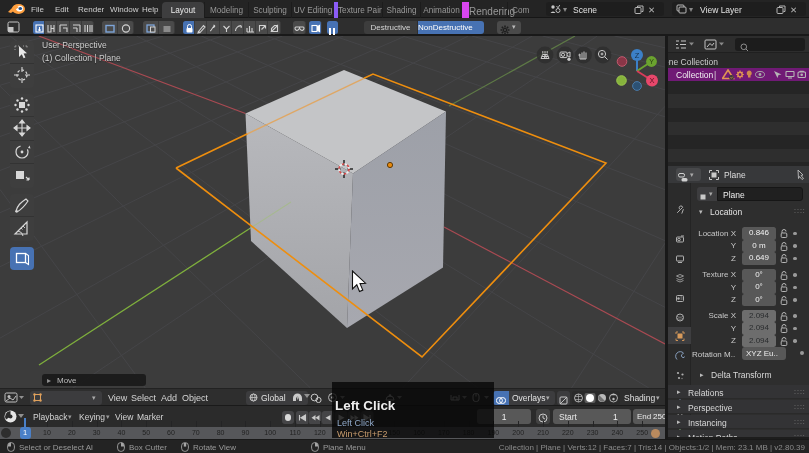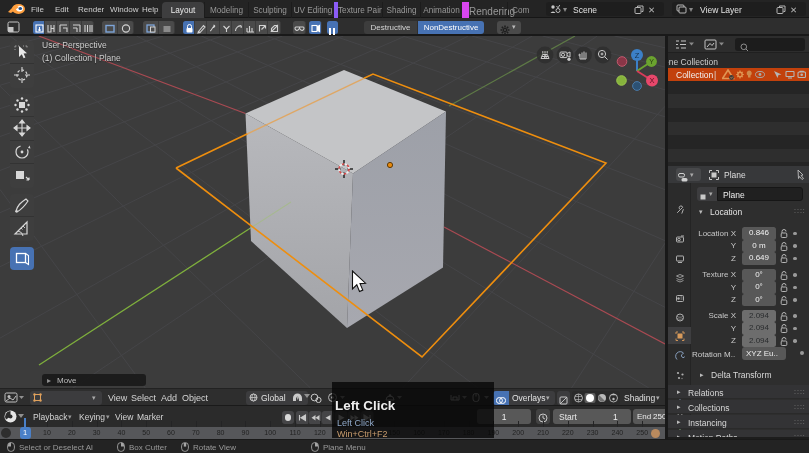--- a/index.html
+++ b/index.html
@@ -168,21 +168,21 @@
   <div class="ab" style="left:309px;top:2.5px;height:13px;display:flex" id="g5b">
       <div style="position:relative;width:13px;height:13px;background:#4772b3;border-radius:2.5px 0 0 2.5px;border-radius:0 2.5px 2.5px 0;border-radius:2.5px;border-right:1px solid #3a3a3a"><svg width="13" height="13" viewBox="0 0 13 13">
           <g fill="none" stroke="#fff" stroke-width="1.1">
             <rect x="3" y="3.5" width="5" height="6"></rect>
             <path d="M8 5 l2.5 -1.5 v6 L8 8" fill="#fff"></path>
           </g>
         </svg></div>
     </div>
   <div class="ab" style="left:326.5px;top:2.5px;width:11px;height:13px;background:#4772b3;border-radius:2.5px"><div style="width:2px;height:7px;background:#fff;display:inline-block;margin:3px 0 0 2.6px"></div><div style="width:2px;height:7px;background:#fff;display:inline-block;margin:3px 0 0 1.8px"></div></div>
   <div class="ab" style="left:364px;top:2.5px;width:53px;height:13px;background:#3d3d3d;border-radius:3px 0 0 3px;text-align:center;font-size:8px;color:#d5d5d5;line-height:13px">Destructive</div>
-  <div class="ab" style="left:418px;top:2.5px;width:66px;height:13px;background:#4772b3;border-radius:0 3px 3px 0;text-align:center;font-size:8px;color:#fff;line-height:13px">NonDestructive</div>
+  <div class="ab" style="left:418px;top:2.5px;width:66px;height:13px;background:#4772b3;border-radius:0 3px 3px 0;text-align:left;font-size:8px;color:#fff;line-height:13px">NonDestructive</div>
   <div class="ab" style="left:497px;top:2.5px;width:24px;height:13px;background:#4a4a4a;border-radius:3px">
     <svg style="margin:1.5px 0 0 3px" width="10" height="10" viewBox="0 0 10 10">
         <circle cx="5" cy="5" r="1.6" fill="none" stroke="#1e1e1e" stroke-width="1.2"></circle>
         <g stroke="#1e1e1e" stroke-width="1.6">
           <path d="M5 0.5 v2 M5 7.5 v2 M0.5 5 h2 M7.5 5 h2 M1.8 1.8 l1.4 1.4 M6.8 6.8 l1.4 1.4 M8.2 1.8 L6.8 3.2 M3.2 6.8 L1.8 8.2"></path>
         </g>
       </svg>
     <div class="ab tx" style="left:15px;top:2.5px;font-size:7px;color:#bbb">▾</div>
   </div>
 </div>
@@ -556,21 +556,21 @@
         <rect x="1" y="1" width="11" height="9" rx="1" fill="none" stroke="#c5c5c5"></rect>
         <path d="M3 8 l3 -3.5 2 2 2 -2.5" stroke="#c5c5c5" fill="none"></path>
         <path d="M15 3.5 l2.5 3 2.5 -3" fill="#8a8a8a"></path>
       </svg>
     <div class="ab" style="left:67px;top:2px;width:70px;height:13px;background:#1c1c1c;border-radius:3px"><svg style="margin:2.5px 0 0 5px" width="9" height="9" viewBox="0 0 9 9">
           <circle cx="3.8" cy="3.8" r="2.8" fill="none" stroke="#8f8f8f"></circle>
           <path d="M6 6 l2 2" stroke="#8f8f8f"></path>
         </svg></div>
   </div>
   <div class="ab tx" style="left:-4px;top:21px;font-size:8.5px;color:#cdcdcd">ene Collection</div>
-  <div class="ab" style="left:0;top:32px;width:141px;height:12.5px;background:#c2410c">
+  <div class="ab" style="left:0;top:32px;width:141px;height:12.5px;background:#701a75">
     <div class="ab tx" style="left:8px;top:1.5px;font-size:8.5px;color:#f2f2f2">Collection</div>
     <div class="ab tx" style="left:46px;top:1.5px;font-size:8.5px;color:#ddd">|</div>
     <svg class="ab" style="left:54px;top:1px" width="84" height="11" viewBox="0 0 84 11">
       <path d="M6 1 L11.5 9.5 L0.5 9.5 Z" fill="none" stroke="#e09553" stroke-width="1.6"></path>
         <circle cx="9.5" cy="8.5" r="2.4" fill="#3a3a3a"></circle>
         <path d="M8.5 8.5 l0.8 0.8 1.4 -1.6" stroke="#e09553" stroke-width="0.8" fill="none"></path>
       <circle cx="18" cy="5.5" r="2.2" fill="none" stroke="#e09553" stroke-width="1.4"></circle>
         <g stroke="#e09553" stroke-width="1.2">
           <path d="M18 1.5 v2 M18 7.5 v2 M14.2 5.5 h2 M19.8 5.5 h2 M15.3 2.8 l1.4 1.4 M19.3 6.8 l1.4 1.4 M20.7 2.8 l-1.4 1.4 M16.7 6.8 l-1.4 1.4"></path>
         </g>
@@ -748,21 +748,21 @@
   <div class="ab tx" style="left:32px;top:205px;font-size:7px;color:#bbb">▸</div>
   <div class="ab tx" style="left:43px;top:204px;font-size:8.5px;color:#d8d8d8">Delta Transform</div>
   <div id="panelrows">
       <div class="ab" style="left:0;top:219px;width:141px;height:14px;background:#333335;border-bottom:1px solid #2a2a2a">
         <div class="ab tx" style="left:9px;top:3px;font-size:7px;color:#bbb">▸</div>
         <div class="ab tx" style="left:20px;top:2.5px;font-size:8.5px;color:#d8d8d8">Relations</div>
         <div class="ab tx" style="left:126px;top:2.5px;font-size:7px;color:#888;letter-spacing:1px">::::</div>
       </div>
       <div class="ab" style="left:0;top:234px;width:141px;height:14px;background:#333335;border-bottom:1px solid #2a2a2a">
         <div class="ab tx" style="left:9px;top:3px;font-size:7px;color:#bbb">▸</div>
-        <div class="ab tx" style="left:20px;top:2.5px;font-size:8.5px;color:#d8d8d8">Collections</div>
+        <div class="ab tx" style="left:20px;top:2.5px;font-size:8.5px;color:#d8d8d8">Perspective</div>
         <div class="ab tx" style="left:126px;top:2.5px;font-size:7px;color:#888;letter-spacing:1px">::::</div>
       </div>
       <div class="ab" style="left:0;top:249px;width:141px;height:14px;background:#333335;border-bottom:1px solid #2a2a2a">
         <div class="ab tx" style="left:9px;top:3px;font-size:7px;color:#bbb">▸</div>
         <div class="ab tx" style="left:20px;top:2.5px;font-size:8.5px;color:#d8d8d8">Instancing</div>
         <div class="ab tx" style="left:126px;top:2.5px;font-size:7px;color:#888;letter-spacing:1px">::::</div>
       </div>
       <div class="ab" style="left:0;top:264px;width:141px;height:14px;background:#333335;border-bottom:1px solid #2a2a2a">
         <div class="ab tx" style="left:9px;top:3px;font-size:7px;color:#bbb">▸</div>
         <div class="ab tx" style="left:20px;top:2.5px;font-size:8.5px;color:#d8d8d8">Motion Paths</div>
@@ -785,20 +785,21 @@
   <svg class="ab" style="left:181px;top:2px" width="8" height="10" viewBox="0 0 8 10">
       <rect x="0.6" y="0.6" width="6.8" height="8.8" rx="3.2" fill="none" stroke="#a5a5a5" stroke-width="0.9"></rect>
       <rect x="2.8" y="1" width="2.4" height="3.6" fill="#a5a5a5"></rect>
     </svg>
   <div class="ab tx" style="left:193px;top:2.5px;font-size:8px;color:#9a9a9a">Rotate View</div>
   <svg class="ab" style="left:311px;top:2px" width="8" height="10" viewBox="0 0 8 10">
       <rect x="0.6" y="0.6" width="6.8" height="8.8" rx="3.2" fill="none" stroke="#a5a5a5" stroke-width="0.9"></rect>
       <path d="M7 2.5 a3 3 0 0 0 -3 -2 v4 h3 Z" fill="#a5a5a5"></path>
     </svg>
   <div class="ab tx" style="left:323px;top:2.5px;font-size:8px;color:#9a9a9a">Plane Menu</div>
+  <div class="ab tx" style="right:4px;top:2.5px;font-size:8px;color:#8c8c8c">Collection | Plane | Verts:12 | Faces:7 | Tris:14 | Objects:1/2 | Mem: 23.1 MB | v2.80.39</div>
 </div>
 
 <div class="ab" style="left:332px;top:381.5px;width:161.5px;height:56px;background:rgba(6,6,6,0.8)"></div>
 <div class="ab tx" style="left:335px;top:398px;font-size:13.4px;font-weight:bold;color:#ededed">Left Click</div>
 <div class="ab tx" style="left:337px;top:418px;font-size:9px;color:#8fa8c8">Left Click</div>
 <div class="ab tx" style="left:337px;top:429px;font-size:9px;color:#c89c6e">Win+Ctrl+F2</div>
 
 <svg class="ab" style="left:351px;top:270px" width="18" height="26" viewBox="0 0 18 26">
     <path d="M1.5 1 L1.5 19 L5.8 14.8 L8.5 21.5 L11.8 20.1 L9 13.6 L14.5 13.2 Z" fill="#fff" stroke="#111" stroke-width="1.1"></path>
   </svg>

